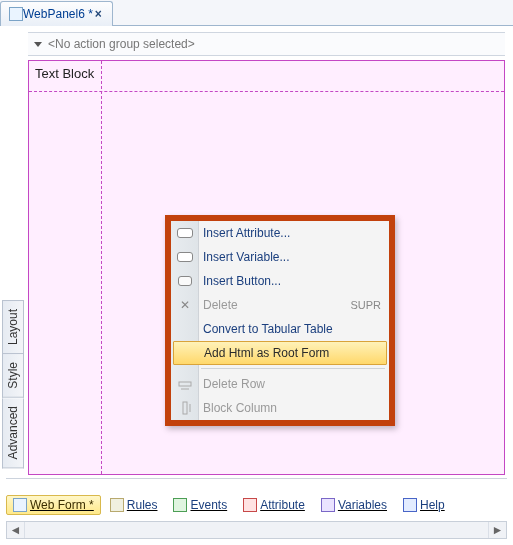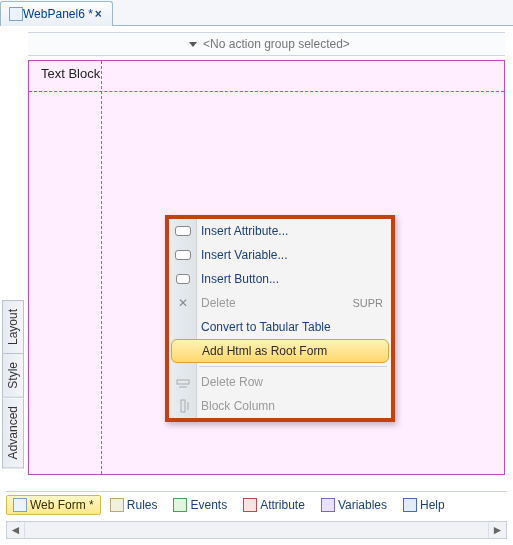--- a/index.html
+++ b/index.html
@@ -42,21 +42,20 @@
   .action-bar {
     margin: 6px 8px 0 28px;
     height: 24px;
     border-top:1px solid #cfd6e0;
     border-bottom:1px solid #cfd6e0;
     display:flex;align-items:center;
     padding-left:6px;
     color:#777;
     background:#fafbfd;
     gap:6px;
-    justify-content:center;
   }
   .dropdown-caret {
     width:0;height:0;border-left:4px solid transparent;border-right:4px solid transparent;border-top:5px solid #555;
   }
   
   .canvas-wrap {
     position:absolute;
     left:28px; right:8px; top:60px; bottom:70px;
   }
   .canvas {
@@ -73,21 +72,21 @@
   }
   .canvas::after{
     content:"";
     position:absolute;
     top:0;bottom:0;
     left:72px;
     border-left:1px dashed #c447c4;
   }
   .textblock-cell{
     position:absolute;
-    top:5px;left:12px;
+    top:5px;left:6px;
     color:#222;
     font-size:13px;
   }
   
   .left-tabs{
     position:absolute;
     left:2px; top:300px;
     display:flex; flex-direction:column-reverse;
     gap:0;
   }
@@ -102,21 +101,22 @@
     border-bottom:none;
   }
   .left-tab:last-child{border-bottom:1px solid #b9c2cf;}
   
   .bottom-tabs{
     position:absolute;
     left:6px;right:6px;bottom:30px;
     display:flex;align-items:center;
     gap:2px;
     border-top:1px solid #ccd3dd;
-    padding-top:3px;
+    padding-top:16px;
+    text-decoration:underline;
   }
   .btab{
     display:flex;align-items:center;gap:3px;
     padding:2px 6px;
     border:1px solid transparent;
     color:#1b3f7e;
     border-radius:2px;
   }
   .btab.active{
     background:linear-gradient(#fff7c8,#ffe98a);
@@ -139,42 +139,42 @@
   .bottom-scroll .arrow{
     width:18px;height:100%;display:flex;align-items:center;justify-content:center;color:#666;border-right:1px solid #dadfe7;
   }
   .bottom-scroll .arrow.r{margin-left:auto;border-left:1px solid #dadfe7;border-right:none;}
   
   .ctx{
     position:absolute;
     left:165px; top:215px;
     width:230px;
     background:#f4f4f4;
-    border:4px solid #c2410c;
+    border:6px solid #c2410c;
     box-shadow:2px 3px 6px rgba(0,0,0,.25);
   }
   .ctx-iconcol{
     position:absolute;left:0;top:0;bottom:0;width:28px;
     background:linear-gradient(to right,#e8ecef,#dfe4e8);
     border-right:1px solid #cfd3d8;
   }
   .ctx-item{
     position:relative;
     height:24px;
     display:flex;align-items:center;
     padding-left:32px;padding-right:8px;
     color:#1b3f7e;
     cursor:default;
   }
   .ctx-item.disabled{color:#9a9a9a;}
   .ctx-item .shortcut{margin-left:auto;color:#888;font-size:11px;}
   .ctx-item.hover{
     background:linear-gradient(#fff2b8,#ffd86b);
     border:1px solid #d9a33a;
-    border-radius:6px;
+    border-radius:1px;
     margin:0 2px;
     padding-left:30px;padding-right:6px;
     color:#2b2b2b;
   }
   .ctx-sep{
     height:1px;margin:3px 4px 3px 30px;border-top:1px solid #cfd3d8;
   }
   .ctx-icon{
     position:absolute;left:5px;top:4px;width:18px;height:16px;
     display:flex;align-items:center;justify-content:center;

